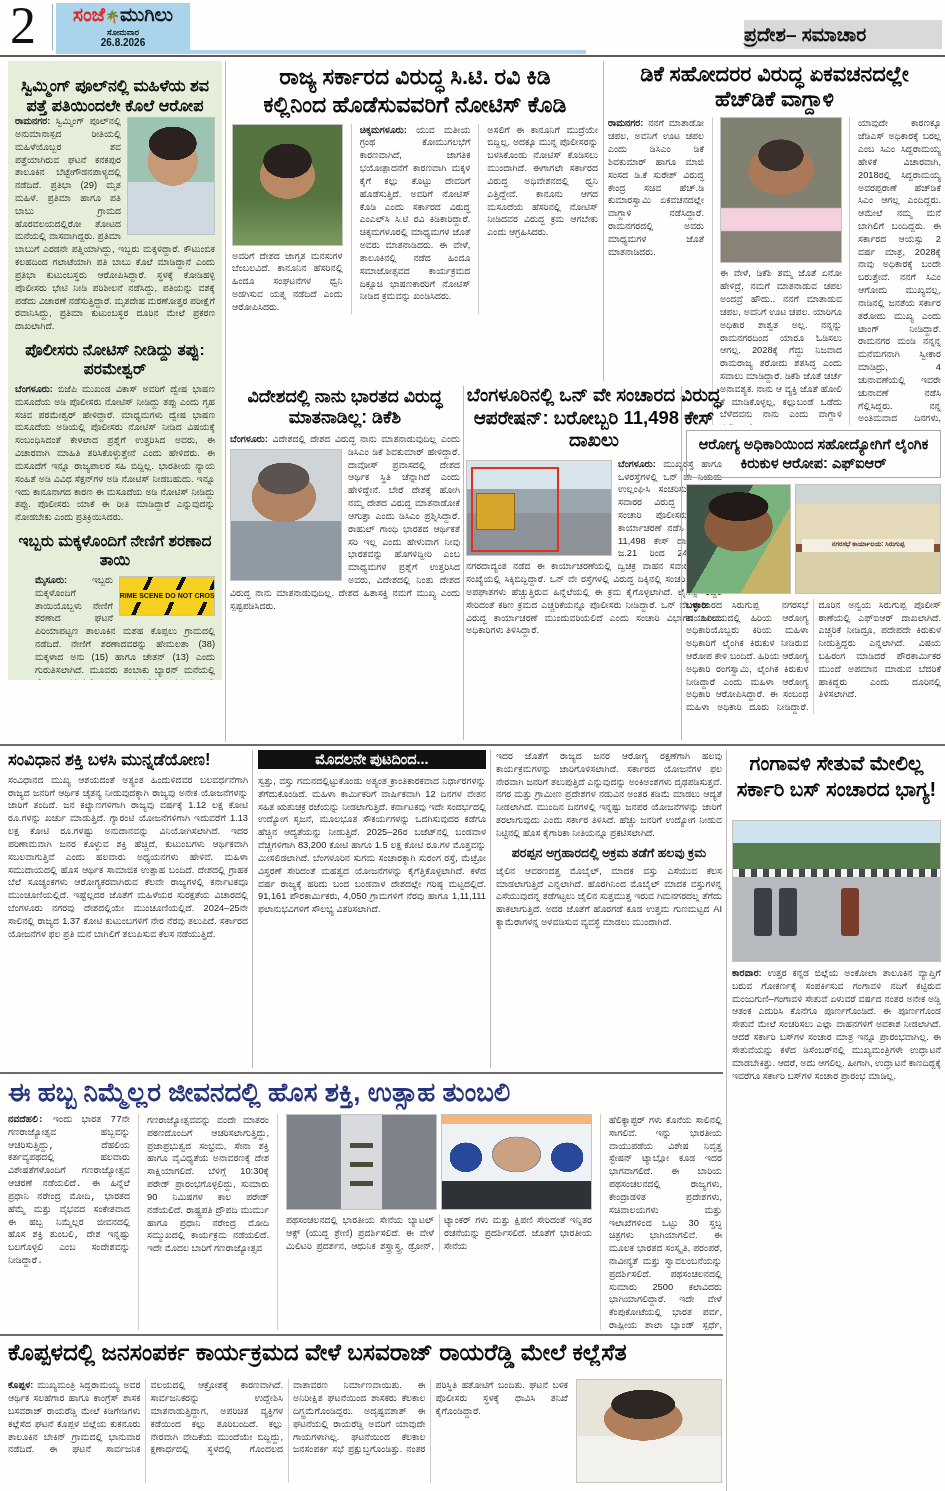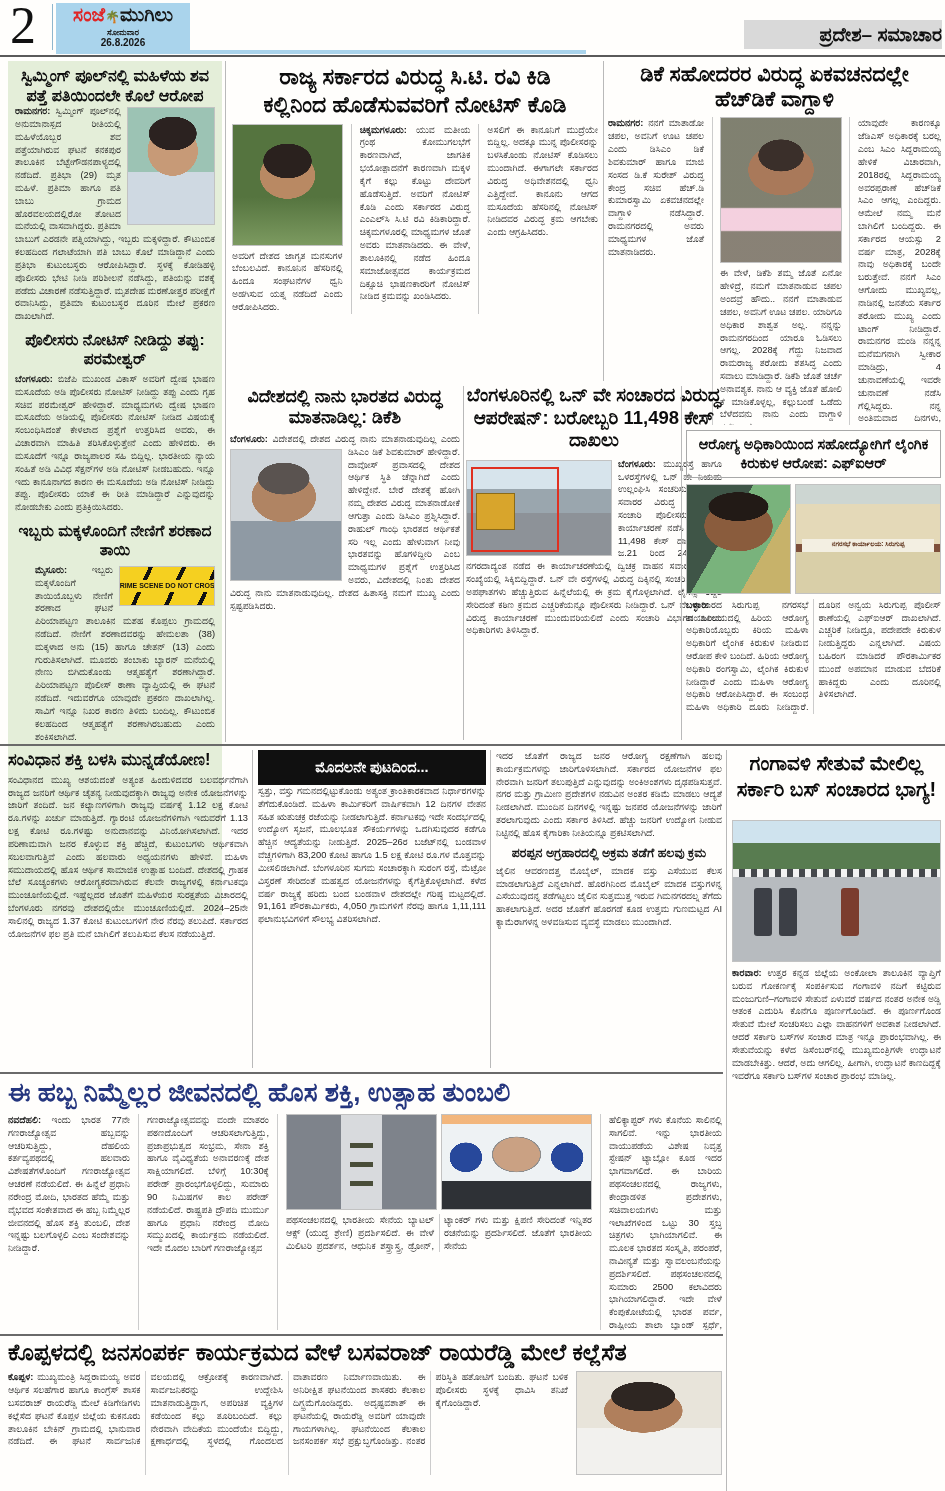--- a/index.html
+++ b/index.html
@@ -11,21 +11,21 @@
   .mast-vline{position:absolute;left:52px;top:4px;width:1px;height:46px;background:#8fb6cd;}
   .mastbox{position:absolute;left:56px;top:3px;width:134px;height:47px;background:#aad4ec;text-align:center;padding-top:1px;}
   .mast-title{font-size:19px;font-weight:bold;line-height:22px;white-space:nowrap;}
   .mast-title .red{color:#e02525;}
   .mast-title .palm{font-size:12px;}
   .mast-day{font-size:8px;font-weight:bold;line-height:9px;}
   .mast-date{font-size:10px;font-weight:bold;line-height:12px;}
   .mast-strip{position:absolute;left:56px;top:50px;width:530px;height:4px;background:#aad4ec;}
   .head-rule{position:absolute;left:0;top:55px;width:945px;height:2px;background:#5a5a5a;}
   .section-label{position:absolute;left:744px;top:20px;width:198px;height:29px;background:#d9d9d9;
-                 font-size:19px;font-weight:bold;text-align:right;line-height:29px;color:#101010;}
+                 font-size:19px;font-weight:bold;text-align:left;line-height:29px;color:#101010;}
   
   .hl{font-weight:bold;color:#0c0c0c;text-align:center;}
   .body-t{font-size:9.3px;line-height:1.38;text-align:justify;color:#1c1c1c;}
   .dl{font-weight:bold;}
   .vrule{position:absolute;width:1px;background:#b9b9b9;}
   .hrule{position:absolute;height:2px;background:#6a6a6a;}
   .ph{position:relative;overflow:hidden;border:1px solid #c2c2c2;box-sizing:border-box;}
   
   .ph-woman{background:
      radial-gradient(46% 24% at 52% 22%, #2b2220 0 60%, rgba(0,0,0,0) 61%),
@@ -73,21 +73,21 @@
   .ph-reddy{background:
      radial-gradient(40% 26% at 46% 24%, #2e2622 0 55%, rgba(0,0,0,0) 56%),
      radial-gradient(28% 22% at 46% 38%, #b07f5c 0 97%, rgba(0,0,0,0) 98%),
      linear-gradient(180deg,#e8e4da 0 55%, #f2f1ee 55% 100%),
      linear-gradient(180deg,#caa258 0 100%);}
   .tape{background:repeating-linear-gradient(115deg,#f5d020 0 26px,#111 26px 30px);
         color:#111;font-weight:bold;display:flex;align-items:center;justify-content:center;}
   .tape span{background:#f5d020;font-size:7px;padding:1px 2px;white-space:nowrap;}
   
   .blk{position:absolute;overflow:hidden;box-sizing:border-box;}
-  #colA{left:8px;top:61px;width:214px;height:854px;background:#e4eed9;padding:5px 7px;}
+  #colA{left:8px;top:61px;width:214px;height:619px;background:#e4eed9;padding:15px 7px;}
   #colA .hl1{font-size:16px;line-height:1.22;}
   #colA .hl2{font-size:15.5px;line-height:1.22;margin-top:8px;}
   #ctravi{left:230px;top:61px;width:370px;height:320px;padding:0 2px;}
   #ctravi .kick{font-size:16.5px;line-height:1.2;}
   #ctravi .hl{font-size:22px;line-height:1.15;margin-top:3px;}
   .cols3{display:flex;gap:8px;margin-top:6px;}
   .cols3 .c{flex:1;}
   .cols3 .c + .c{border-left:1px solid #c8c8c8;padding-left:8px;}
   #hdk{left:608px;top:61px;width:333px;height:364px;}
   #hdk .hl{font-size:21px;line-height:1.2;}
@@ -95,32 +95,32 @@
   #dks .hl{font-size:17.5px;line-height:1.2;}
   #oneway{left:466px;top:384px;width:256px;height:356px;}
   #oneway .hl{font-size:18.5px;line-height:1.22;}
   #harass{left:686px;top:430px;width:255px;height:310px;}
   #harass .hl{font-size:14.5px;line-height:1.3;border:1px solid #a8a8a8;padding:4px 2px;}
   .cols2{column-count:2;column-gap:10px;column-rule:1px solid #cccccc;}
   #constitution{left:8px;top:750px;width:240px;height:318px;}
   #constitution .hl{font-size:16.5px;text-align:left;line-height:1.2;margin-bottom:4px;}
   #cont2{left:258px;top:750px;width:228px;height:318px;}
   .banner{background:#101010;color:#fff;font-weight:bold;font-size:14.5px;text-align:center;
-          padding:9px 2px;}
+          padding:1px 2px;margin-bottom:6px;}
   #cont3{left:496px;top:750px;width:226px;height:318px;}
   #cont3 .sub{font-size:12.5px;font-weight:bold;text-align:center;margin:6px 0 4px;}
   #gangavali{left:732px;top:750px;width:209px;height:494px;}
   #gangavali .hl{font-size:20px;line-height:1.3;margin-bottom:18px;}
   #republic{left:8px;top:1078px;width:714px;height:252px;}
   #republic .hl{font-size:26px;color:#24357e;line-height:1.15;text-align:left;margin-bottom:6px;white-space:nowrap;}
   .rep-row{display:flex;gap:8px;}
   .rep-row .tc{border-left:1px solid #cccccc;padding-left:8px;}
   .rep-row .tc:first-child{border-left:none;padding-left:0;}
   #reddy{left:8px;top:1340px;width:714px;height:148px;}
-  #reddy .hl{font-size:23px;text-align:left;line-height:1.1;margin-bottom:6px;white-space:nowrap;}
+  #reddy .hl{font-size:23px;text-align:left;line-height:1.1;margin-bottom:14px;white-space:nowrap;}
   .cols4{column-count:4;column-gap:10px;column-rule:1px solid #cccccc;}
 </style>
 </head>
 <body>
 
 <div class="page">
 
   <div class="pagenum">2</div>
   <div class="mast-vline"></div>
   <div class="mastbox">
@@ -260,21 +260,21 @@
       <b class="dl">ಕಾರವಾರ:</b>
       <span>ಉತ್ತರ ಕನ್ನಡ ಜಿಲ್ಲೆಯ ಅಂಕೋಲಾ ತಾಲೂಕಿನ ವ್ಯಾಪ್ತಿಗೆ ಬರುವ ಗೋಕರ್ಣಕ್ಕೆ ಸಂಪರ್ಕಿಸುವ ಗಂಗಾವಳಿ ನದಿಗೆ ಕಟ್ಟಿರುವ ಮಂಜುಗುಣಿ–ಗಂಗಾವಳಿ ಸೇತುವೆ ಏಳುವರೆ ವರ್ಷದ ನಂತರ ಅನೇಕ ಅಡ್ಡಿ ಆತಂಕ ಎದುರಿಸಿ ಕೊನೆಗೂ ಪೂರ್ಣಗೊಂಡಿದೆ. ಈ ಪೂರ್ಣಗೊಂಡ ಸೇತುವೆ ಮೇಲೆ ಸಂಚರಿಸಲು ಎಲ್ಲಾ ವಾಹನಗಳಿಗೆ ಅವಕಾಶ ನೀಡಲಾಗಿದೆ. ಆದರೆ ಸರ್ಕಾರಿ ಬಸ್‌ಗಳ ಸಂಚಾರ ಮಾತ್ರ ಇನ್ನೂ ಪ್ರಾರಂಭವಾಗಿಲ್ಲ. ಈ ಸೇತುವೆಯನ್ನು ಕಳೆದ ಡಿಸೆಂಬರ್‌ನಲ್ಲಿ ಮುಖ್ಯಮಂತ್ರಿಗಳೇ ಉದ್ಘಾಟನೆ ಮಾಡಬೇಕಿತ್ತು. ಆದರೆ, ಅದು ಆಗಲಿಲ್ಲ. ಹೀಗಾಗಿ, ಉದ್ಘಾಟನೆ ಕಾಣದಿದ್ದಕ್ಕೆ ಇವರೆಗೂ ಸರ್ಕಾರಿ ಬಸ್‌ಗಳ ಸಂಚಾರ ಪ್ರಾರಂಭ ಮಾಡಿಲ್ಲ.</span>
     </div>
   </div>
 
   <div class="hrule" style="left:0;top:1072px;width:723px;"></div>
 
   <div class="blk" id="republic">
     <div class="hl">ಈ ಹಬ್ಬ ನಿಮ್ಮೆಲ್ಲರ ಜೀವನದಲ್ಲಿ ಹೊಸ ಶಕ್ತಿ, ಉತ್ಸಾಹ ತುಂಬಲಿ</div>
     <div class="rep-row">
-      <div class="tc body-t" style="width:122px;flex:none;">
+      <div class="tc body-t" style="width:122px;flex:none;font-family:Liberation Mono, monospace;">
         <b class="dl">ನವದೆಹಲಿ:</b>
         <span>ಇಂದು ಭಾರತ 77ನೇ ಗಣರಾಜ್ಯೋತ್ಸವ ಹಬ್ಬವನ್ನು ಆಚರಿಸುತ್ತಿದ್ದು, ದೆಹಲಿಯ ಕರ್ತವ್ಯಪಥದಲ್ಲಿ ಹಲವಾರು ವಿಶೇಷತೆಗಳೊಂದಿಗೆ ಗಣರಾಜ್ಯೋತ್ಸವ ಆಚರಣೆ ನಡೆಯಲಿದೆ. ಈ ಹಿನ್ನೆಲೆ ಪ್ರಧಾನಿ ನರೇಂದ್ರ ಮೋದಿ, ಭಾರತದ ಹೆಮ್ಮೆ ಮತ್ತು ವೈಭವದ ಸಂಕೇತವಾದ ಈ ಹಬ್ಬ ನಿಮ್ಮೆಲ್ಲರ ಜೀವನದಲ್ಲಿ ಹೊಸ ಶಕ್ತಿ ತುಂಬಲಿ, ದೇಶ ಇನ್ನಷ್ಟು ಬಲಗೊಳ್ಳಲಿ ಎಂಬ ಸಂದೇಶವನ್ನು ನೀಡಿದ್ದಾರೆ.</span>
       </div>
       <div class="tc body-t" style="width:122px;flex:none;">ಗಣರಾಜ್ಯೋತ್ಸವವನ್ನು ವಂದೇ ಮಾತರಂ ಪಠಣದೊಂದಿಗೆ ಆಚರಿಸಲಾಗುತ್ತಿದ್ದು, ಪ್ರಜಾಪ್ರಭುತ್ವದ ಸಂಭ್ರಮ, ಸೇನಾ ಶಕ್ತಿ ಹಾಗೂ ವೈವಿಧ್ಯತೆಯ ಅನಾವರಣಕ್ಕೆ ದೇಶ ಸಾಕ್ಷಿಯಾಗಲಿದೆ. ಬೆಳಿಗ್ಗೆ 10:30ಕ್ಕೆ ಪರೇಡ್ ಪ್ರಾರಂಭಗೊಳ್ಳಲಿದ್ದು, ಸುಮಾರು 90 ನಿಮಿಷಗಳ ಕಾಲ ಪರೇಡ್ ನಡೆಯಲಿದೆ. ರಾಷ್ಟ್ರಪತಿ ದ್ರೌಪದಿ ಮುರ್ಮು ಹಾಗೂ ಪ್ರಧಾನಿ ನರೇಂದ್ರ ಮೋದಿ ಸಮ್ಮುಖದಲ್ಲಿ ಕಾರ್ಯಕ್ರಮ ನಡೆಯಲಿದೆ. ಇದೇ ಮೊದಲ ಬಾರಿಗೆ ಗಣರಾಜ್ಯೋತ್ಸವ</div>
       <div class="tc" style="width:306px;flex:none;">
         <div style="display:flex;gap:4px;">
           <div class="ph ph-parade" style="width:50%;height:96px;">
             <span class="row" style="top:30%;"></span>
             <span class="row" style="top:50%;"></span>
             <span class="row" style="top:70%;"></span>

